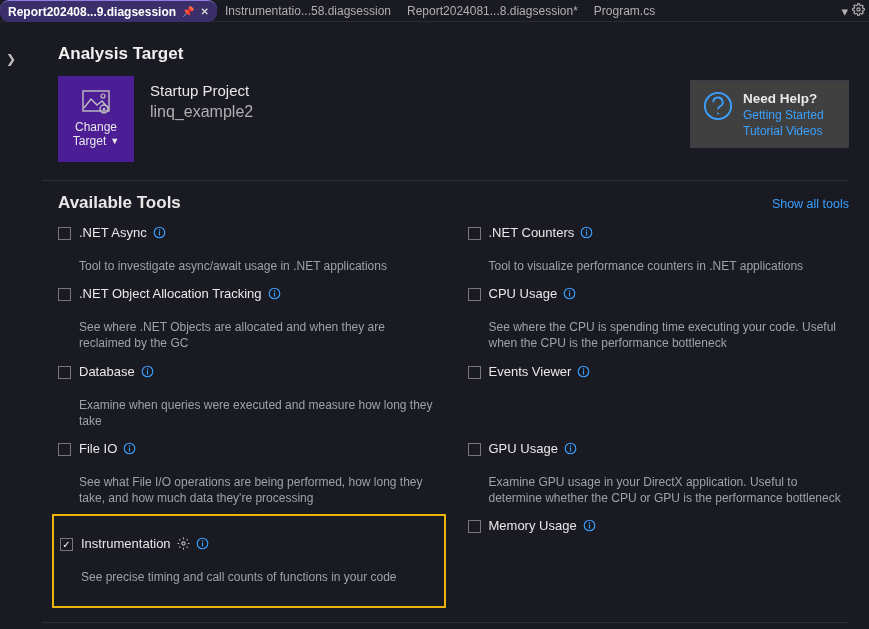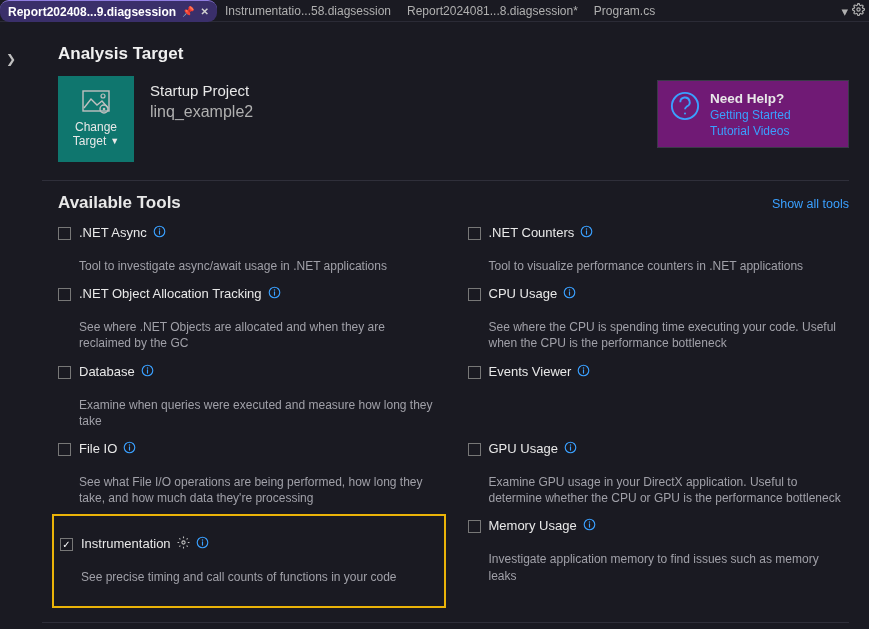--- a/index.html
+++ b/index.html
@@ -74,41 +74,41 @@
     color: #f0f0f0;
   }
   .target-row {
     display: flex;
     margin-left: 16px;
     gap: 16px;
   }
   .change-target-btn {
     width: 76px;
     height: 86px;
-    background: #0f766e;
+    background: #4c1d95;
     display: flex;
     flex-direction: column;
     align-items: center;
     justify-content: center;
     color: #e8e8e8;
     font-size: 12px;
     cursor: pointer;
   }
   .change-target-btn svg { margin-bottom: 6px; }
   .startup-block { padding-top: 6px; }
   .startup-block .sp-title { font-size: 15px; font-weight: 400; margin-bottom: 4px; }
   .startup-block .sp-sub { font-size: 16px; color: #b0b0b0; }
   .help-card {
     position: absolute;
     right: 20px;
     top: 80px;
-    width: 192px;
+    width: 159px;
     height: 68px;
     border: 1px solid #3a3a48;
-    background: #701a75;
+    background: #404040;
     display: flex;
     gap: 10px;
     padding: 10px 12px;
     align-items: flex-start;
   }
   .help-card .qmark {
     width: 30px; height: 30px;
     stroke: #3aa0ff;
   }
   .help-card .h-title { font-size: 13.5px; font-weight: 600; margin-bottom: 2px; }
@@ -149,21 +149,21 @@
     font-size: 10px;
     color: #fff;
     background: #1a1a22;
   }
   .tool.checked .cb::after {
     content: "✓";
     font-size: 10px;
     line-height: 1;
   }
   .tool .tbody { flex: 1; }
-  .tool .tname { font-size: 13px; color: #e8e8e8; display: flex; align-items: flex-start; gap: 6px; }
+  .tool .tname { font-size: 13px; color: #e8e8e8; display: flex; align-items: center; gap: 6px; }
   .tool .tdesc { font-size: 12px; color: #a0a0a8; margin-top: 18px; line-height: 1.35; }
   .info-icon {
     width: 13px; height: 13px;
     display: inline-flex;
     align-items: center;
     justify-content: center;
   }
   .gear-inline { width: 13px; height: 13px; display:inline-flex; }
   .highlight-box {
     border: 2px solid #eab308;
@@ -425,21 +425,20 @@
             <div class="tname">
               <span>Memory Usage</span>
               <span class="info-icon">
                 <svg width="13" height="13" viewBox="0 0 16 16" fill="none" stroke="#3aa0ff" stroke-width="1.4">
                   <circle cx="8" cy="8" r="6.5"></circle>
                   <path d="M8 11.2V7.3" stroke-linecap="round"></path>
                   <circle cx="8" cy="5" r="0.9" fill="#3aa0ff" stroke="none"></circle>
                 </svg>
               </span>
             </div>
-            <div class="tdesc">Investigate application memory to find issues such as memory leaks</div>
           </div>
         </div>
       </div>
 
     <div class="divider"></div>
 
     <div class="bottom-row">
       <div class="pause-row">
         <span class="cb"></span>
         <span>Start with collection paused</span>

